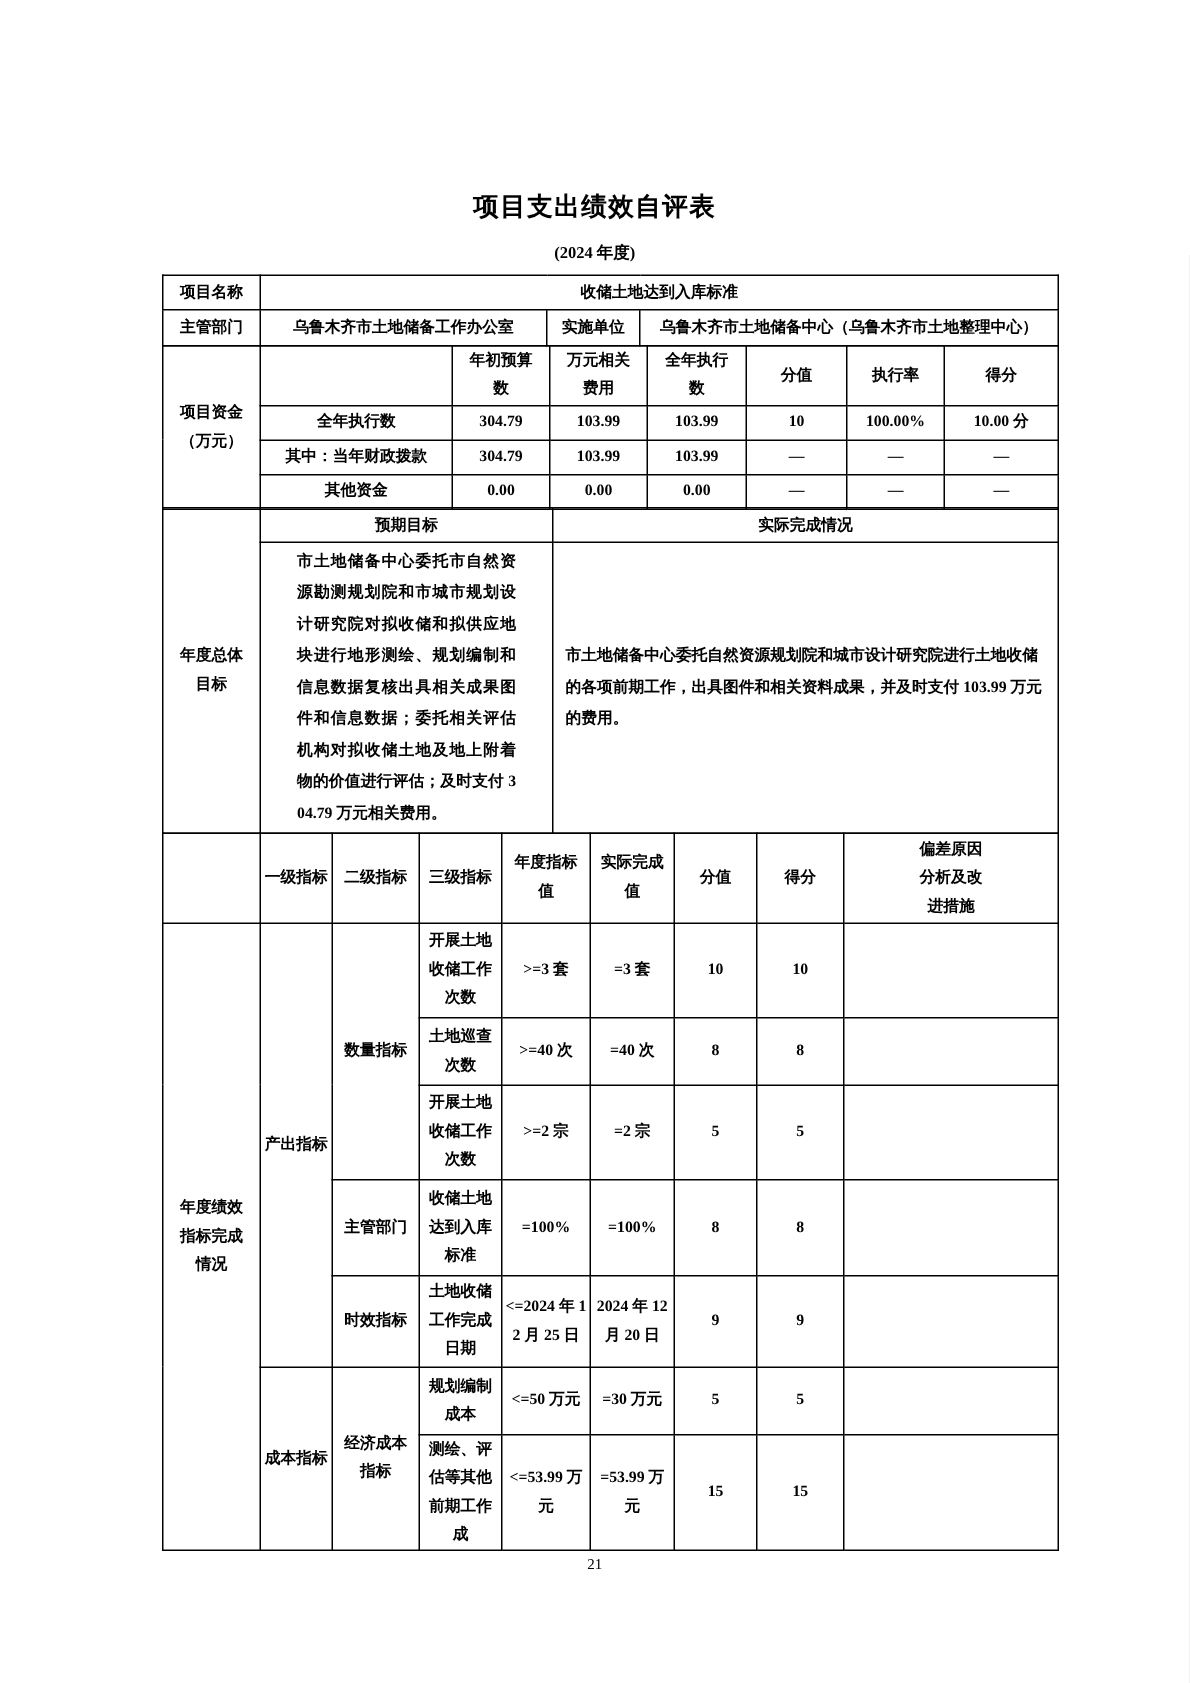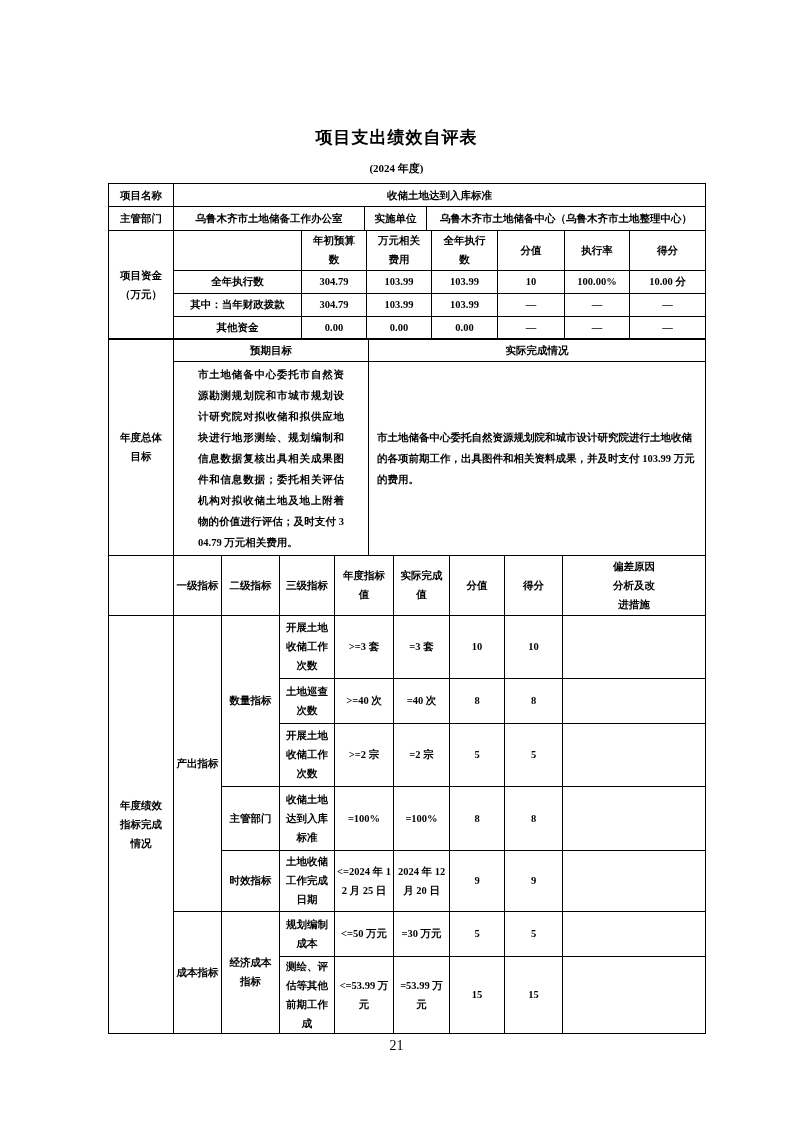--- a/index.html
+++ b/index.html
@@ -35,21 +35,21 @@
   }
   .w4{display:inline-block;width:46px;text-align:center;vertical-align:middle;}
   td.goal-expected{
     text-align:justify;padding:2px 24px;line-height:21px;
   }
   td.goal-actual{
     text-align:left;padding:2px 8px;line-height:21px;
   }
   .pageno{
     position:absolute;top:1038px;left:0;width:100%;
-    text-align:center;font-size:14px;
+    text-align:center;font-size:10px;
   }
 </style>
 </head>
 <body>
 
 <div class="page">
 
   <div class="title">项目支出绩效自评表</div>
   <div class="subtitle">(2024 年度)</div>
 

